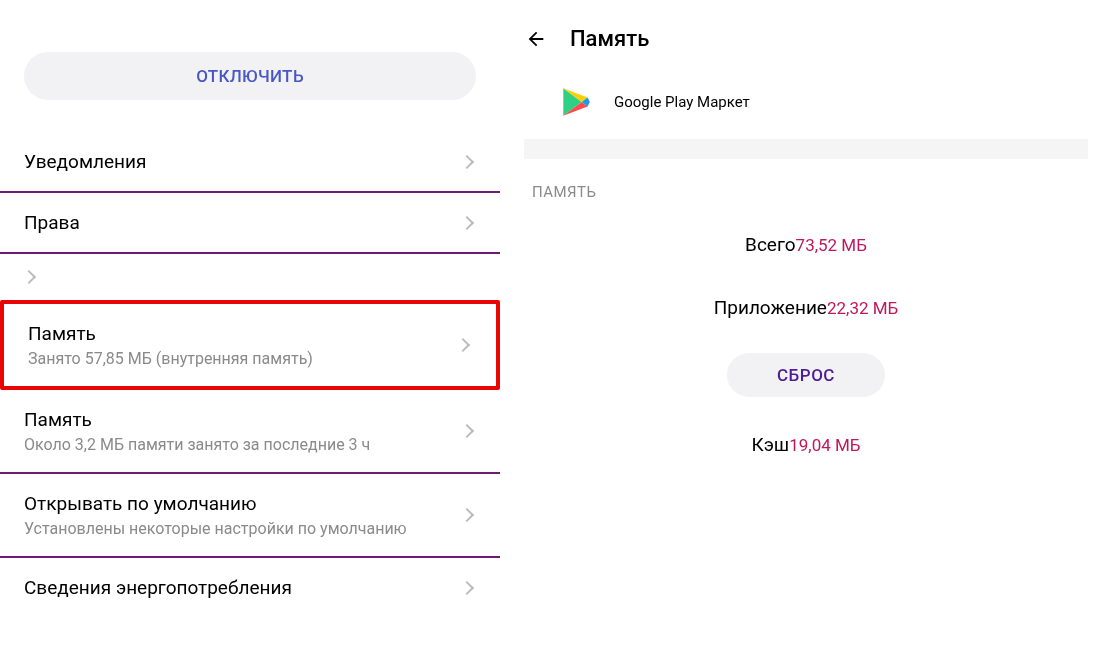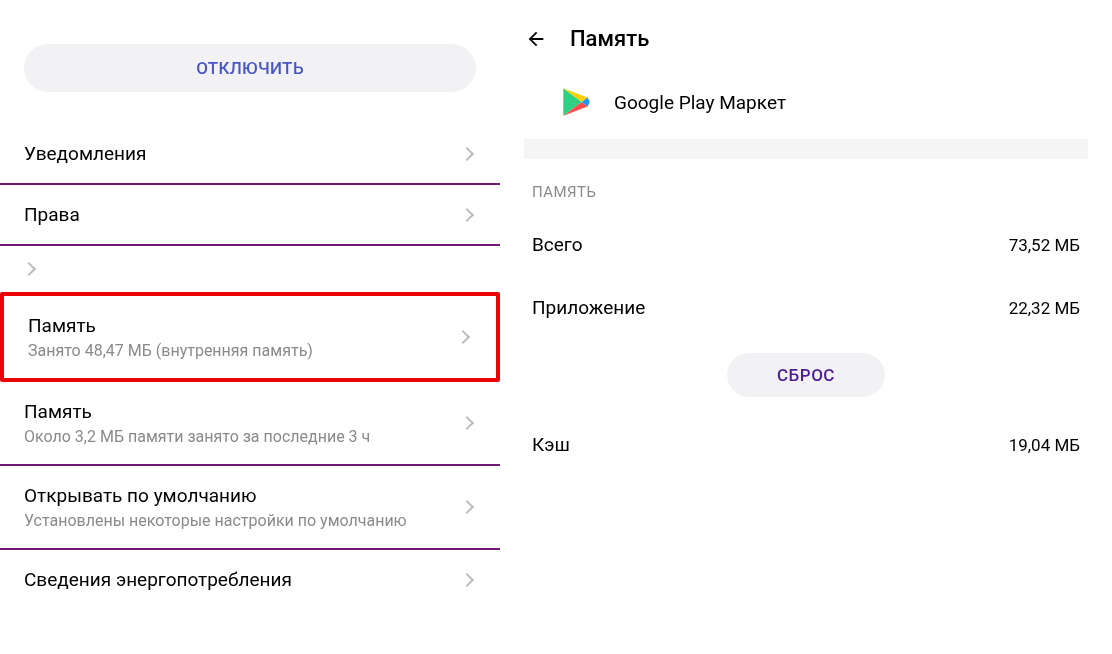--- a/index.html
+++ b/index.html
@@ -10,21 +10,21 @@
     }
     body {
       background: #ffffff;
       width: 1112px;
       height: 654px;
       display: flex;
       overflow: hidden;
     }
     .left-panel {
       width: 500px;
-      padding: 4px 0 0 0;
+      padding: 12px 0 0 0;
     }
     .right-panel {
       flex: 1;
       padding: 8px 0 0 0;
     }
     .button-row {
       display: flex;
       gap: 14px;
       padding: 40px 24px 32px 24px;
     }
@@ -105,47 +105,47 @@
       display: flex;
       align-items: center;
       padding: 18px 24px 22px 62px;
       gap: 24px;
     }
     .play-icon {
       width: 28px;
       height: 30px;
     }
     .app-name {
-      font-size: 19px;
+      font-size: 15px;
       color: #000;
     }
     .divider-bar {
       height: 20px;
       background: #f5f5f5;
       margin: 0 24px;
     }
     .section-label {
       padding: 24px 32px 12px 32px;
       font-size: 15px;
       color: #8a8a8a;
       letter-spacing: 0.5px;
     }
     .kv-row {
       display: flex;
-      justify-content: space-between;
+      justify-content: center;
       align-items: center;
       padding: 20px 32px;
     }
     .kv-label {
       font-size: 19px;
       color: #000;
     }
     .kv-value {
       font-size: 17px;
-      color: #000000;
+      color: #be185d;
     }
     .center-button-wrap {
       display: flex;
       justify-content: center;
       padding: 14px 0 16px 0;
     }
     .action-button {
       background: #f2f2f4;
       border: none;
       border-radius: 24px;
@@ -187,21 +187,21 @@
     <li class="menu-item">
       <span class="chevron"></span>
     </li>
   </ul>
 
   <div class="highlight-box">
     <ul class="menu-list">
       <li class="menu-item" style="border-bottom:none;">
         <div class="menu-item-content">
           <div class="menu-title">Память</div>
-          <div class="menu-sub">Занято 48,47 МБ (внутренняя память)</div>
+          <div class="menu-sub">Занято 57,85 МБ (внутренняя память)</div>
         </div>
         <span class="chevron"></span>
       </li>
     </ul>
   </div>
 
   <ul class="menu-list">
     <li class="menu-item">
       <div class="menu-item-content">
         <div class="menu-title">Память</div>

